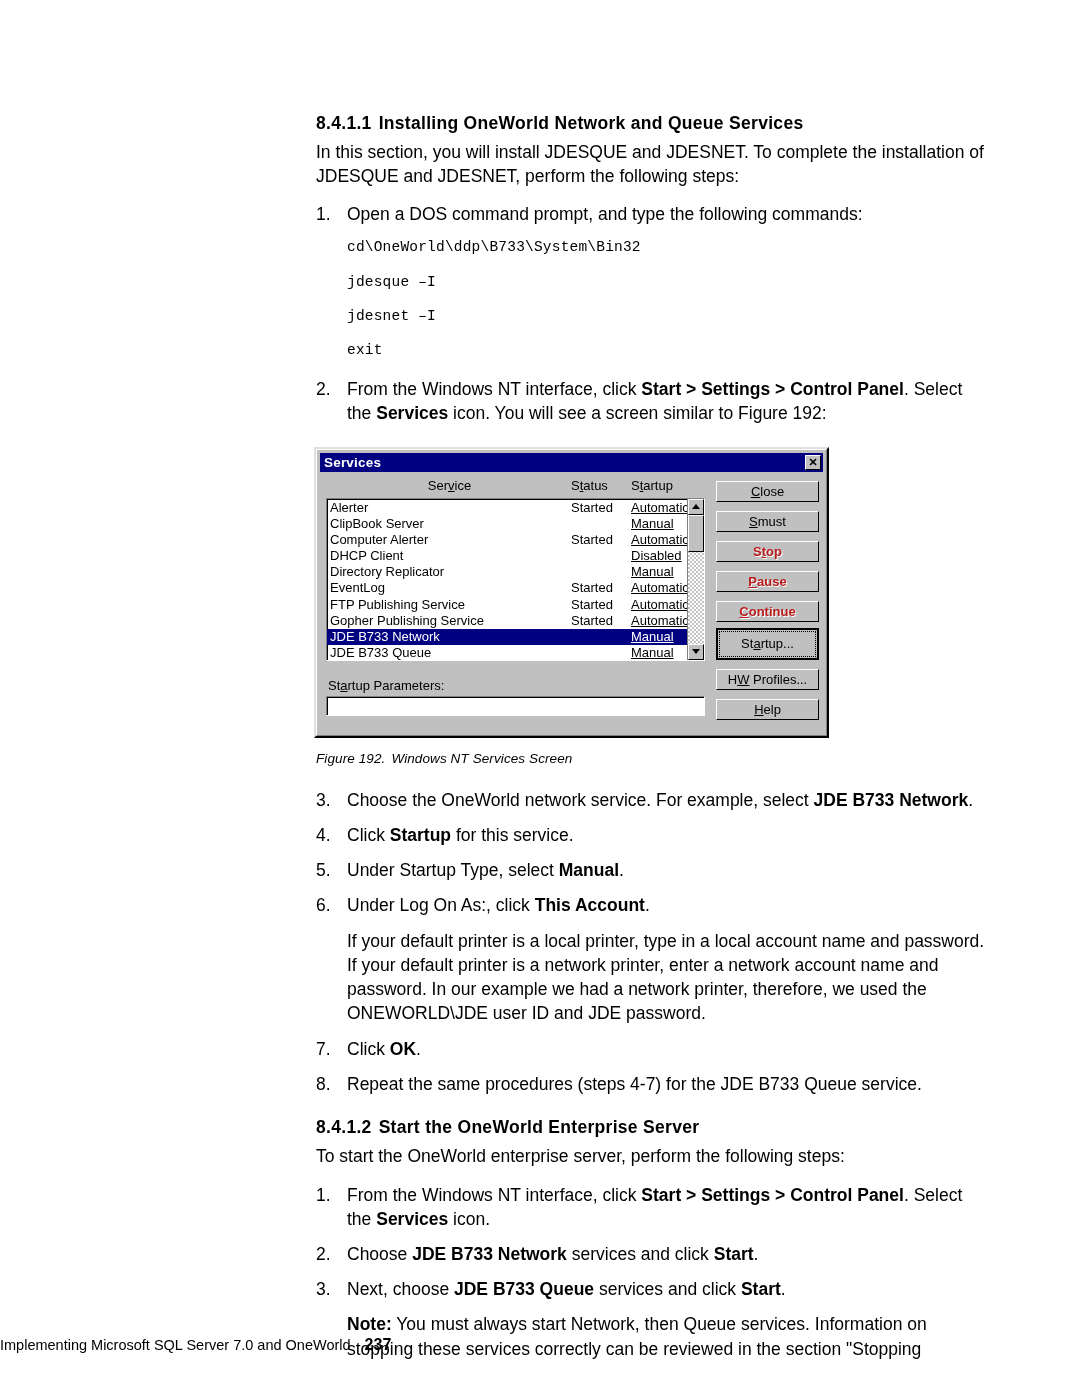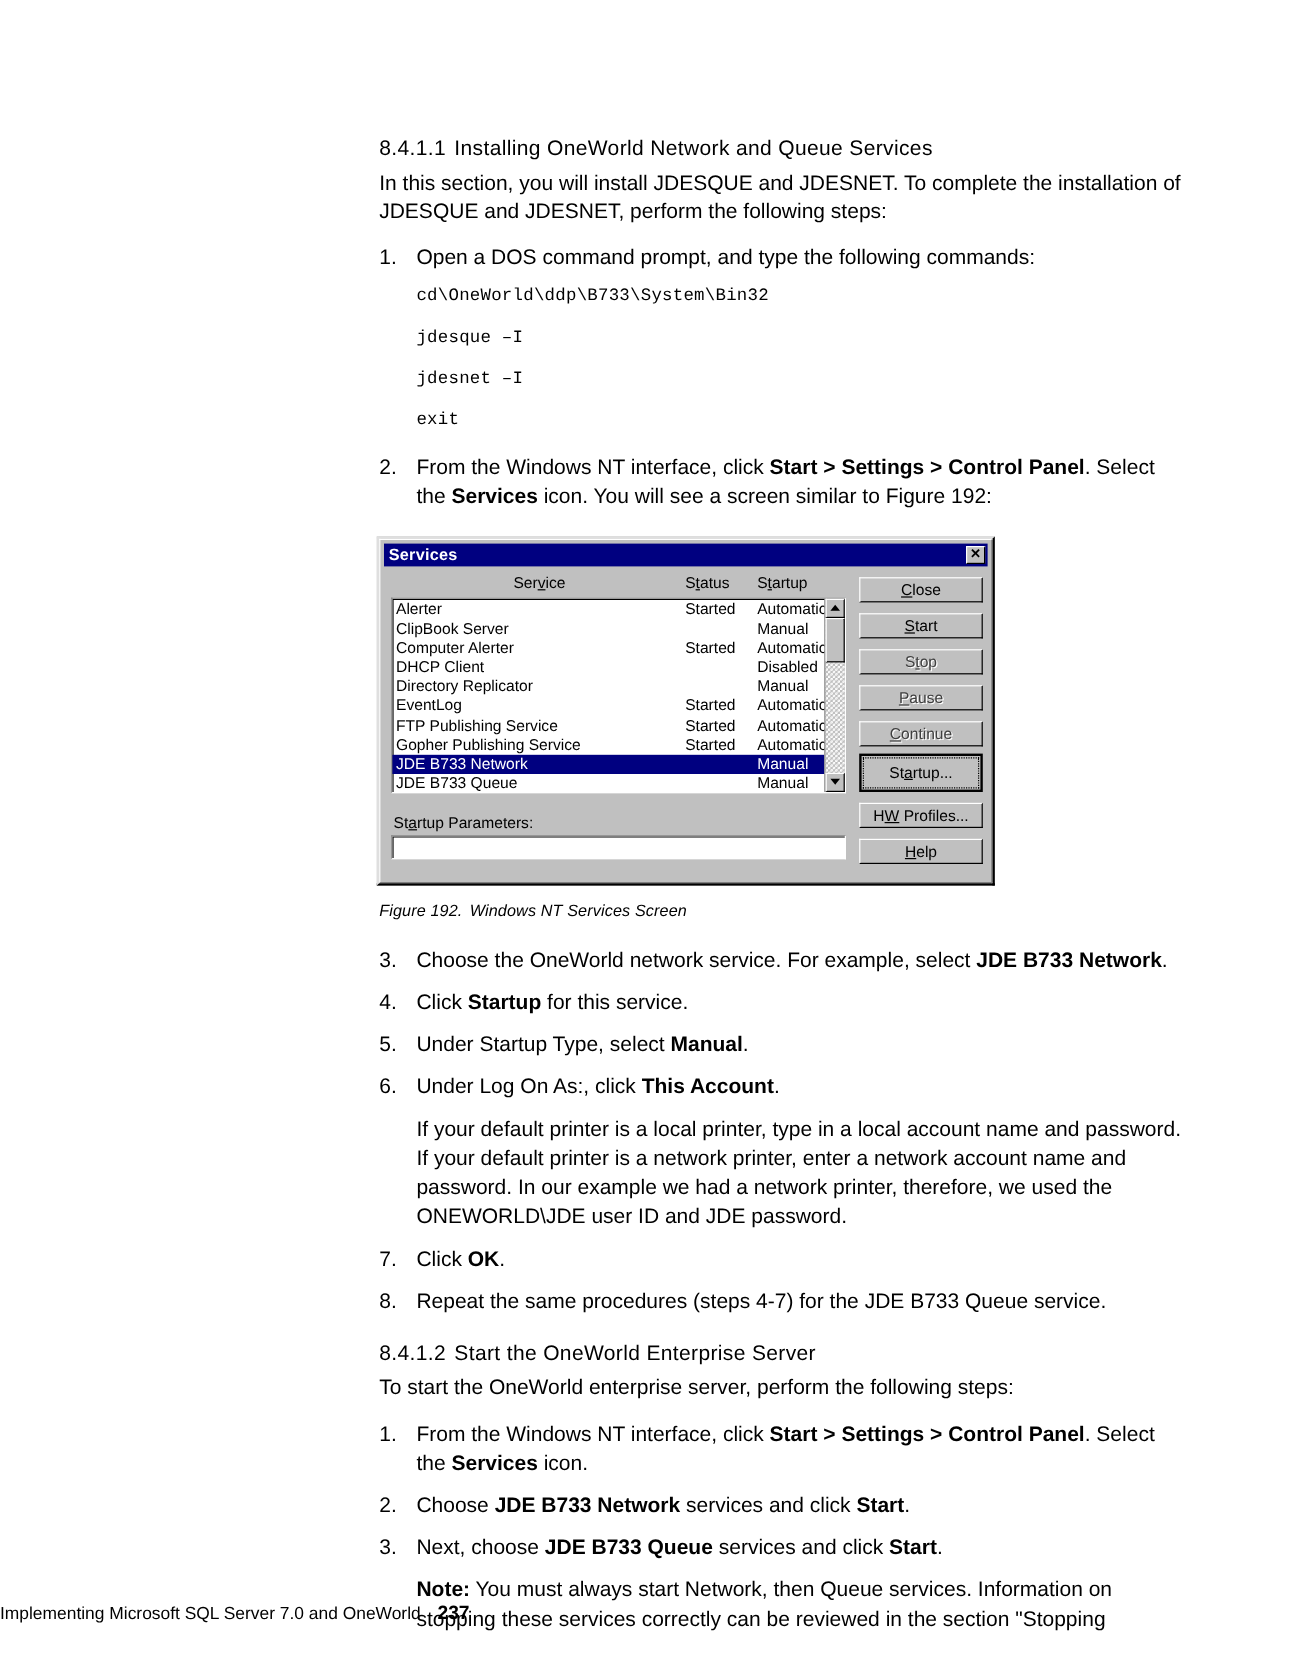--- a/index.html
+++ b/index.html
@@ -26,21 +26,21 @@
   .content {
     position: absolute;
     left: 316px;
     top: 112px;
     width: 672px;
   }
 
   
   h3.heading {
     font-size: 17.5px;
-    font-weight: normal;
+    font-weight: bold;
     letter-spacing: 0.3px;
     margin: 0 0 6px 0;
     line-height: 1.32;
   }
   h3.heading .num { margin-right: 7px; }
 
   p.body {
     font-size: 17.5px;
     line-height: 1.34;
     margin: 0 0 14px 0;
@@ -205,21 +205,21 @@
     line-height: 16.1px;
     padding-left: 3px;
     white-space: nowrap;
   }
   .row.selected {
     background: #000080;
     color: #ffffff;
   }
   .row .c-name   { flex: 0 0 241px; overflow: hidden; }
   .row .c-status { flex: 0 0 60px; }
-  .row .c-start  { flex: 1 1 auto; }
+  .row .c-start  { flex: 1 1 auto; text-decoration: underline; }
 
   .vscroll {
     flex: 0 0 16px;
     background: #c0c0c0;
     display: flex;
     flex-direction: column;
     border-left: 1px solid #808080;
   }
   .sb-btn {
     height: 16px;
@@ -288,22 +288,23 @@
     font-size: 13px;
     font-family: "Liberation Sans", sans-serif;
     display: flex;
     align-items: center;
     justify-content: center;
     color: #000000;
     margin-bottom: 9px;
     position: relative;
   }
   .btn.disabled {
-    color: #404040;
+    color: #b91c1c;
     text-shadow: 1px 1px 0 #ffffff;
+    font-weight: bold;
   }
   .btn.gap-big { margin-bottom: 6px; }
   .btn.default {
     border: 2px solid #000000;
     padding: 14px;
   }
   .btn.default .focusring {
     position: absolute;
     left: 1px; right: 1px; top: 1px; bottom: 1px;
     border: 1px dotted #000000;
@@ -430,21 +431,21 @@
               <div class="sp-label"><span>St</span><span class="acc">a</span><span>rtup Parameters:</span></div>
               <div class="sp-input" placeholder=""></div>
 
             </div>
 
             <div class="dlg-right" id="services-buttons">
                 <div class="btn">
                   <span><span></span><span class="acc">C</span><span>lose</span></span>
                 </div>
                 <div class="btn">
-                  <span><span></span><span class="acc">S</span><span>tart</span></span>
+                  <span><span></span><span class="acc">S</span><span>must</span></span>
                 </div>
                 <div class="btn disabled">
                   <span><span>S</span><span class="acc">t</span><span>op</span></span>
                 </div>
                 <div class="btn disabled">
                   <span><span></span><span class="acc">P</span><span>ause</span></span>
                 </div>
                 <div class="btn disabled gap-big">
                   <span><span></span><span class="acc">C</span><span>ontinue</span></span>
                 </div>

